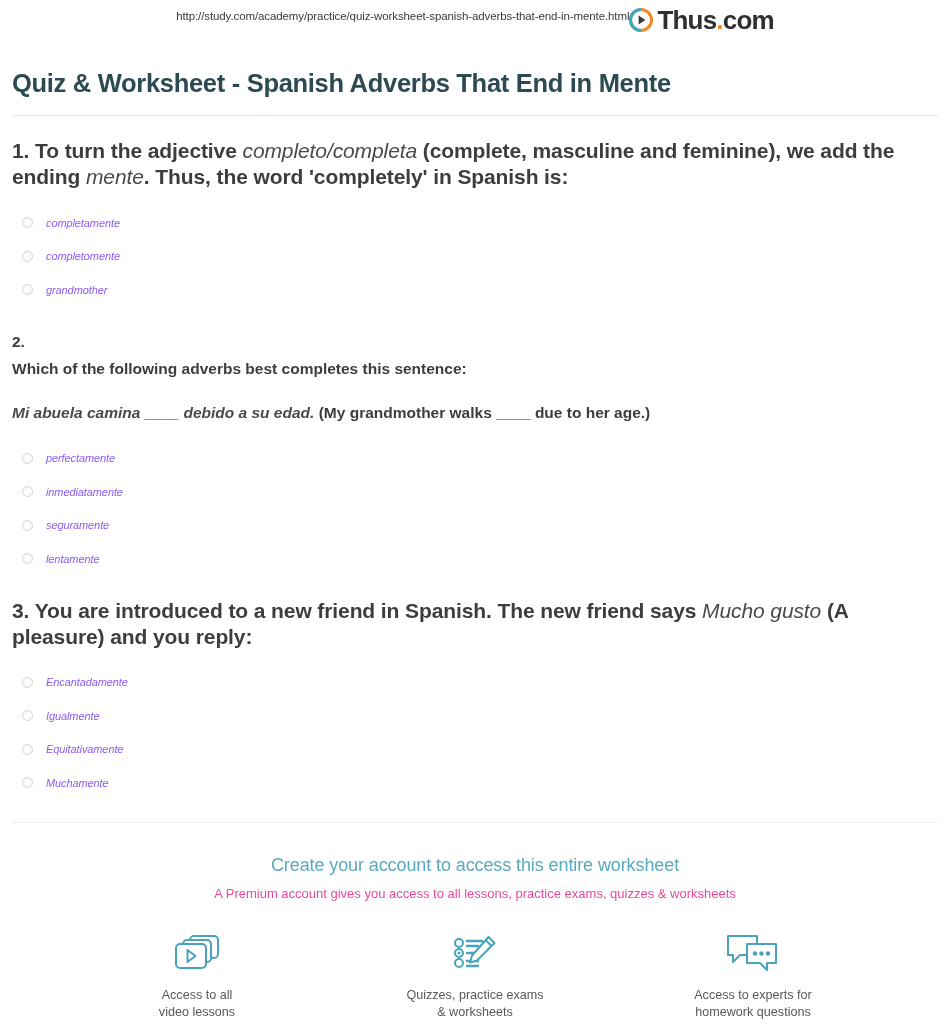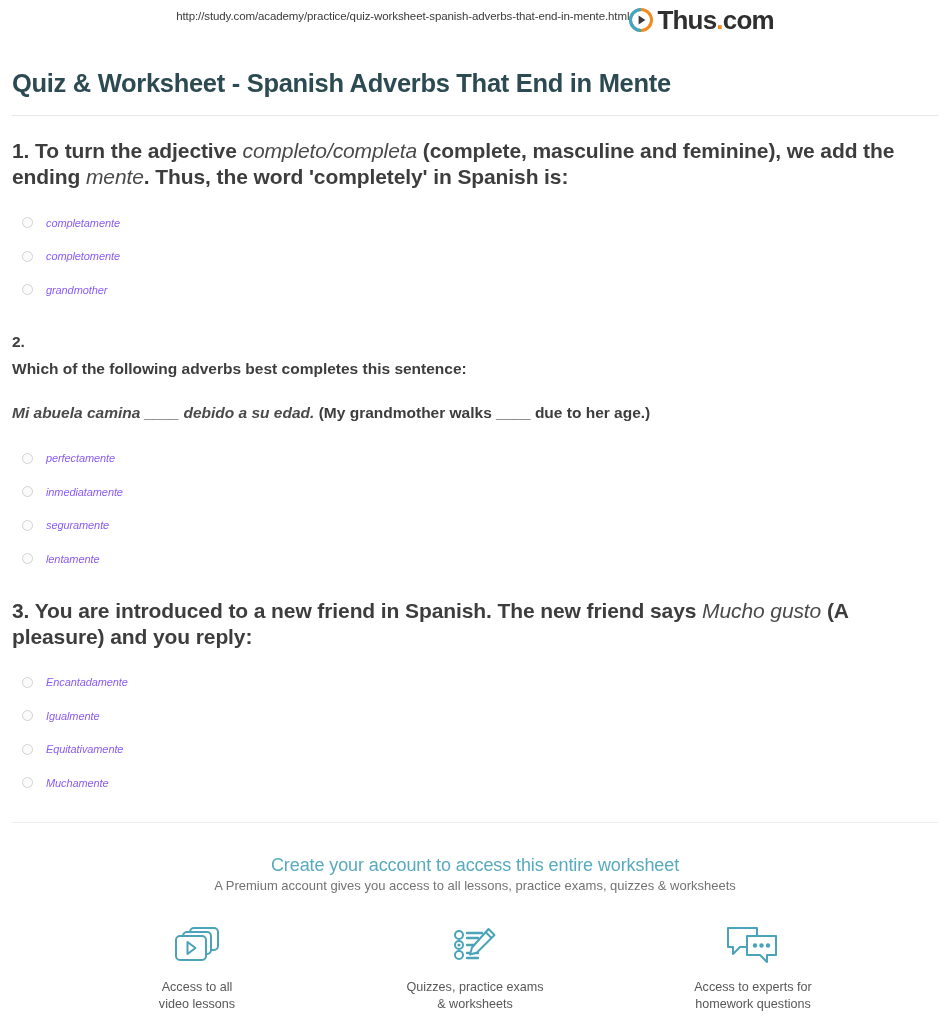--- a/index.html
+++ b/index.html
@@ -103,23 +103,23 @@
 
   
   .cta { padding: 30px 12px 0 12px; text-align: center; }
   .cta-title {
     font-size: 18px;
     color: #57aabf;
     line-height: 24px;
     letter-spacing: -0.1px;
   }
   .cta-sub {
-    margin-top: 0;
+    margin-top: 8px;
     font-size: 13px;
-    color: #737373;
+    color: #ec4899;
     line-height: 17px;
   }
   .features {
     margin-top: 28px;
     display: flex;
     justify-content: center;
     gap: 118px;
   }
   .feature { width: 160px; text-align: center; }
   .feature-icon { height: 46px; display: flex; align-items: center; justify-content: center; }

